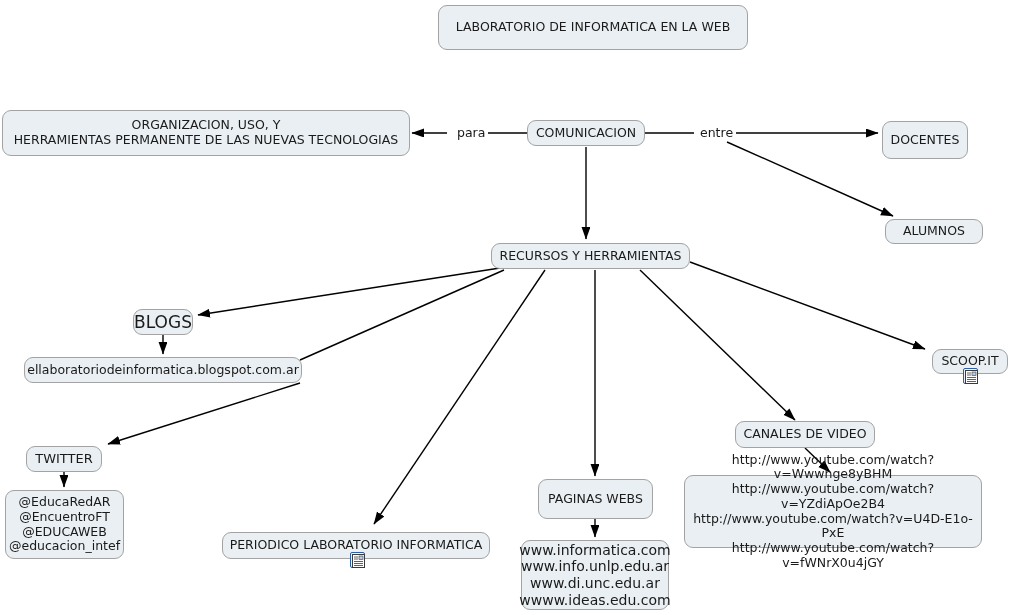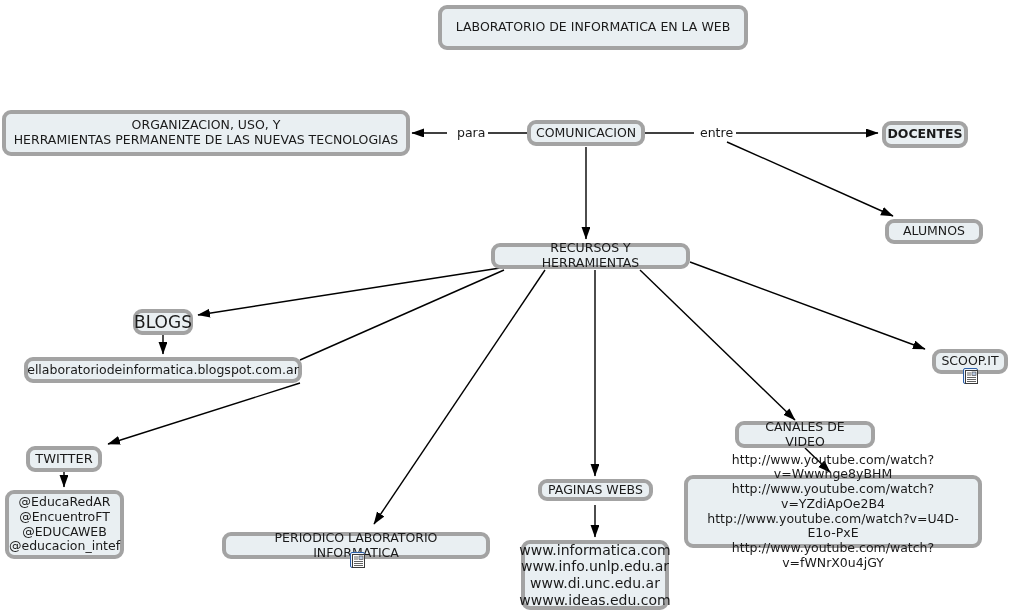--- a/index.html
+++ b/index.html
@@ -8,21 +8,21 @@
     background:#ffffff;
     font-family:"DejaVu Sans", sans-serif;
     overflow:hidden;
   }
   #map{position:relative;width:1012px;height:615px;}
   svg.edges{position:absolute;left:0;top:0;width:1012px;height:615px;}
   .node{
     position:absolute;
     box-sizing:border-box;
     background:#e9eff2;
-    border:4px solid #a3a3a3;
+    border:1px solid #a3a3a3;
     border-radius:9px;
     display:flex;
     align-items:center;
     justify-content:center;
     text-align:center;
     color:#1a1a1a;
     line-height:1.18;
     white-space:pre-line;
     padding:2px 6px;
   }
@@ -94,21 +94,21 @@
 
   <div class="node" style="left:2px;top:110px;width:408px;height:46px;font-size:12.5px;">ORGANIZACION, USO, Y
 HERRAMIENTAS PERMANENTE DE LAS NUEVAS TECNOLOGIAS</div>
 
   <div class="node" style="left:527px;top:120px;width:118px;height:26px;font-size:12.5px;">COMUNICACION</div>
 
   <div class="edge-label" style="left:454px;top:125px;font-size:12.5px;">para</div>
 
   <div class="edge-label" style="left:697px;top:125px;font-size:12.5px;">entre</div>
 
-  <div class="node" style="left:882px;top:121px;width:86px;height:27px;font-size:12.5px;font-weight:bold;">DOCENTES</div>
+  <div class="node" style="left:882px;top:121px;width:86px;height:38px;font-size:12.5px;">DOCENTES</div>
 
   <div class="node" style="left:885px;top:219px;width:98px;height:25px;font-size:12.5px;">ALUMNOS</div>
 
   <div class="node" style="left:491px;top:243px;width:199px;height:26px;font-size:12.5px;">RECURSOS Y HERRAMIENTAS</div>
 
   <div class="node" style="left:133px;top:309px;width:60px;height:26px;font-size:17px;">BLOGS</div>
 
   <div class="node" style="left:24px;top:357px;width:278px;height:26px;font-size:12.5px;">ellaboratoriodeinformatica.blogspot.com.ar</div>
 
   <div class="node" style="left:26px;top:446px;width:76px;height:26px;font-size:13px;">TWITTER</div>
@@ -127,21 +127,21 @@
       <g stroke="#3a3a3a" stroke-width="0.8">
         <line x1="2" y1="3" x2="6" y2="3"></line>
         <line x1="2" y1="5" x2="6" y2="5"></line>
         <line x1="2" y1="7.5" x2="11" y2="7.5"></line>
         <line x1="2" y1="9.5" x2="11" y2="9.5"></line>
         <line x1="2" y1="11.5" x2="11" y2="11.5"></line>
       </g>
     </svg>
   </div>
 
-  <div class="node" style="left:538px;top:479px;width:115px;height:22px;font-size:12.5px;">PAGINAS WEBS</div>
+  <div class="node" style="left:538px;top:479px;width:115px;height:40px;font-size:12.5px;">PAGINAS WEBS</div>
 
   <div class="node" style="left:521px;top:540px;width:148px;height:70px;font-size:14px;">www.informatica.com
 www.info.unlp.edu.ar
 www.di.unc.edu.ar
 wwww.ideas.edu.com</div>
 
   <div class="node" style="left:735px;top:421px;width:140px;height:27px;font-size:12.5px;">CANALES DE VIDEO</div>
 
   <div class="node" style="left:684px;top:475px;width:298px;height:73px;font-size:12.5px;">http://www.youtube.com/watch?v=Wwwhge8yBHM
 http://www.youtube.com/watch?v=YZdiApOe2B4

